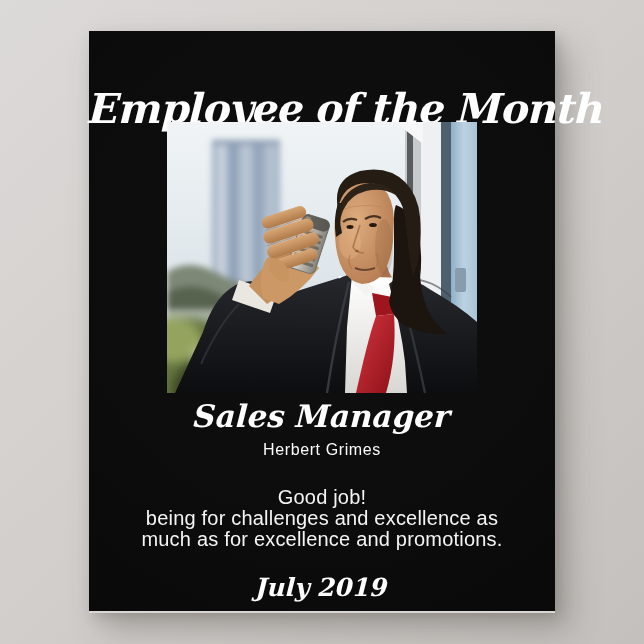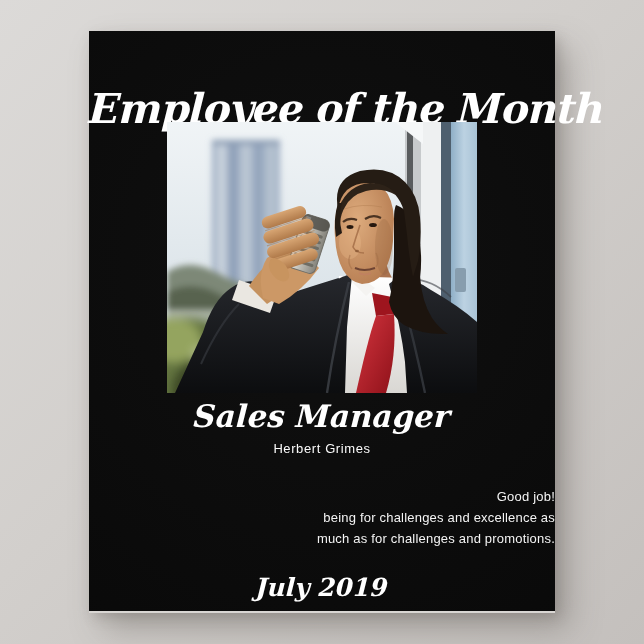--- a/index.html
+++ b/index.html
@@ -24,25 +24,25 @@
   .photo{
     position:absolute;left:78px;top:91px;width:310px;height:271px;overflow:hidden;
   }
   .photo svg{display:block;}
   .role{
     position:absolute;top:362px;left:0;width:100%;height:46px;line-height:46px;
     text-align:center;color:#ffffff;font-size:31px;white-space:nowrap;
   }
   .name{
     position:absolute;top:410px;left:0;width:100%;text-align:center;
-    color:#fbfbfb;font-size:13px;letter-spacing:.6px;
+    color:#fbfbfb;font-size:16px;letter-spacing:.6px;
   }
   .message{
-    position:absolute;top:456px;left:0;width:100%;text-align:right;
-    color:#f4f4f4;font-size:13px;line-height:20.8px;letter-spacing:.2px;
+    position:absolute;top:456px;left:0;width:100%;text-align:center;
+    color:#f4f4f4;font-size:20px;line-height:20.8px;letter-spacing:.2px;
   }
   .date{
     position:absolute;top:540px;left:0;width:100%;height:34px;line-height:34px;
     text-align:center;color:#ffffff;font-size:25px;white-space:nowrap;
   }
 </style>
 </head>
 <body>
 
 <div class="scene">
@@ -204,18 +204,18 @@
         </g>
       </svg>
     </div>
 
     <div class="role script">Sales Manager</div>
     <div class="name">Herbert Grimes</div>
 
     <div class="message">
       <div>Good job!</div>
       <div>being for challenges and excellence as</div>
-      <div>much as for challenges and promotions.</div>
+      <div>much as for excellence and promotions.</div>
     </div>
 
     <div class="date script">July 2019</div>
   </div>
 </div>
 
 </body></html>

